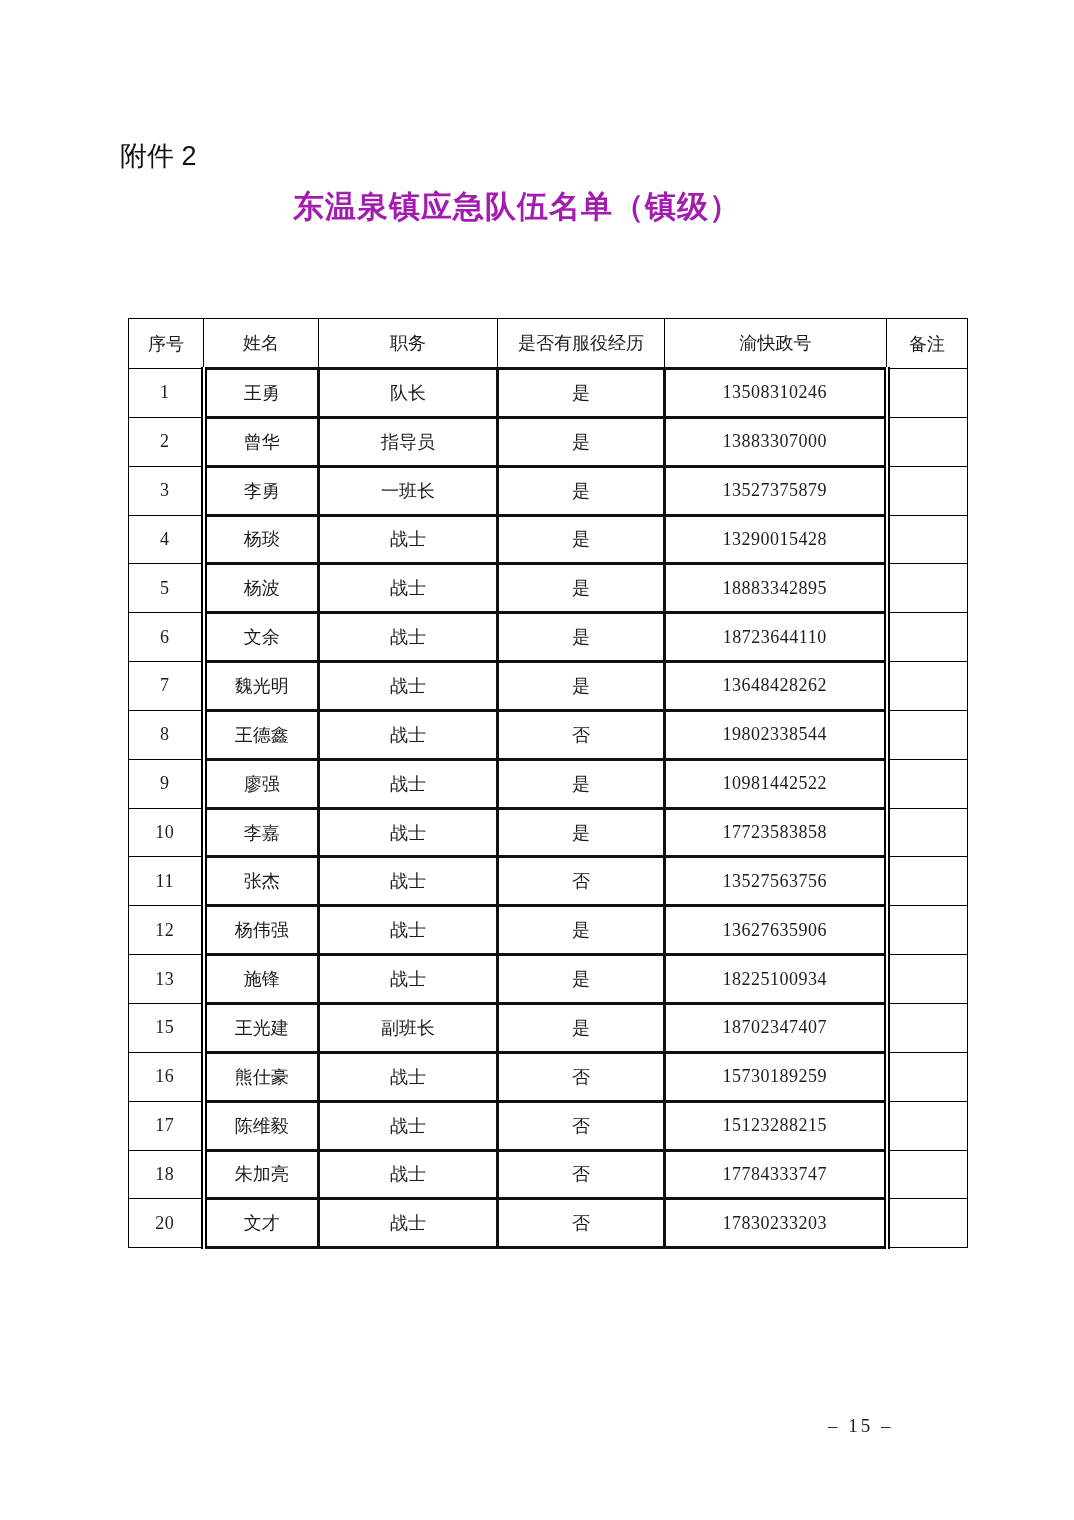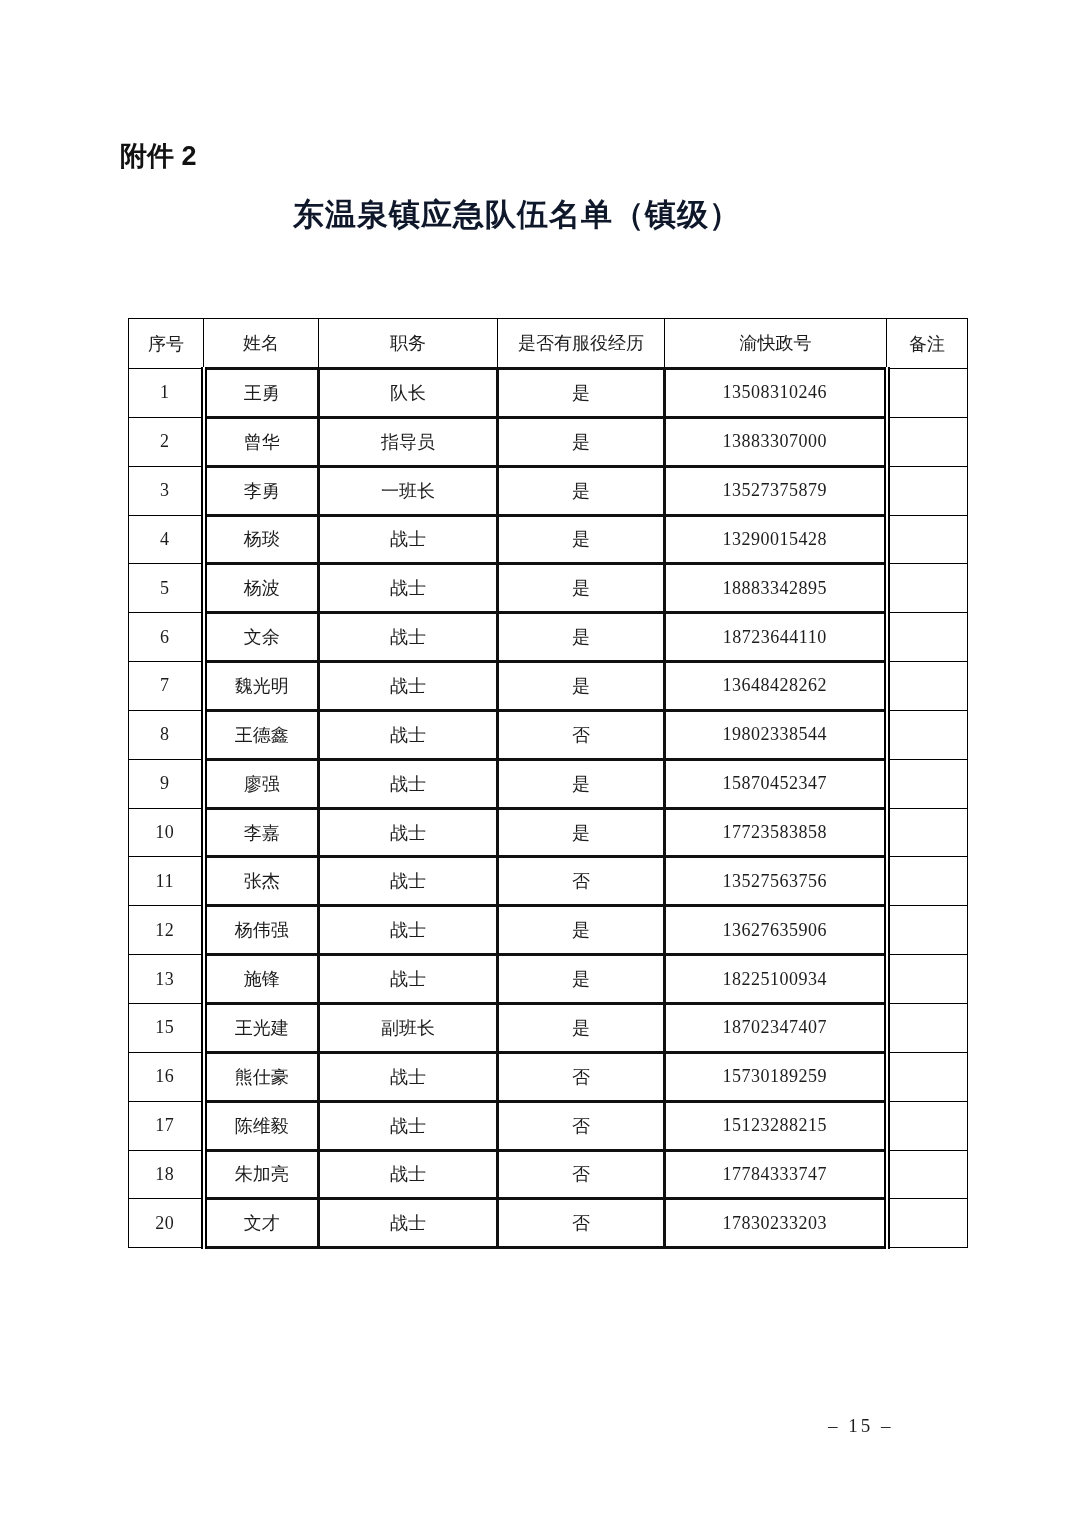--- a/index.html
+++ b/index.html
@@ -11,36 +11,36 @@
     background: #ffffff;
     font-family: "Liberation Serif", "DejaVu Serif", serif;
     color: #000;
     overflow: hidden;
   }
   .attachment {
     position: absolute;
     left: 120px;
     top: 138px;
     font-size: 27px;
-    font-weight: 700;
+    font-weight: 400;
     font-family: "Liberation Sans", "DejaVu Sans", sans-serif;
     color: #121212;
   }
   .title {
     position: absolute;
     left: 0;
-    top: 194px;
+    top: 186px;
     width: 1034px;
     margin: 0;
     text-align: center;
     font-size: 31px;
     font-weight: bold;
     font-family: "Liberation Sans", "DejaVu Sans", sans-serif;
     letter-spacing: 1px;
-    color: #0f172a;
+    color: #a21caf;
   }
   table.roster {
     position: absolute;
     left: 128px;
     top: 318px;
     width: 839px;
     border-collapse: collapse;
     table-layout: fixed;
     padding-left: 27px;
   }
@@ -168,21 +168,21 @@
           <td class="pasted">战士</td>
           <td class="pasted">否</td>
           <td class="pasted pasted-last num">19802338544</td>
           <td></td>
         </tr>
         <tr>
           <td class="num">9</td>
           <td class="pasted pasted-first">廖强</td>
           <td class="pasted">战士</td>
           <td class="pasted">是</td>
-          <td class="pasted pasted-last num">15870452347</td>
+          <td class="pasted pasted-last num">10981442522</td>
           <td></td>
         </tr>
         <tr>
           <td class="num">10</td>
           <td class="pasted pasted-first">李嘉</td>
           <td class="pasted">战士</td>
           <td class="pasted">是</td>
           <td class="pasted pasted-last num">17723583858</td>
           <td></td>
         </tr>

